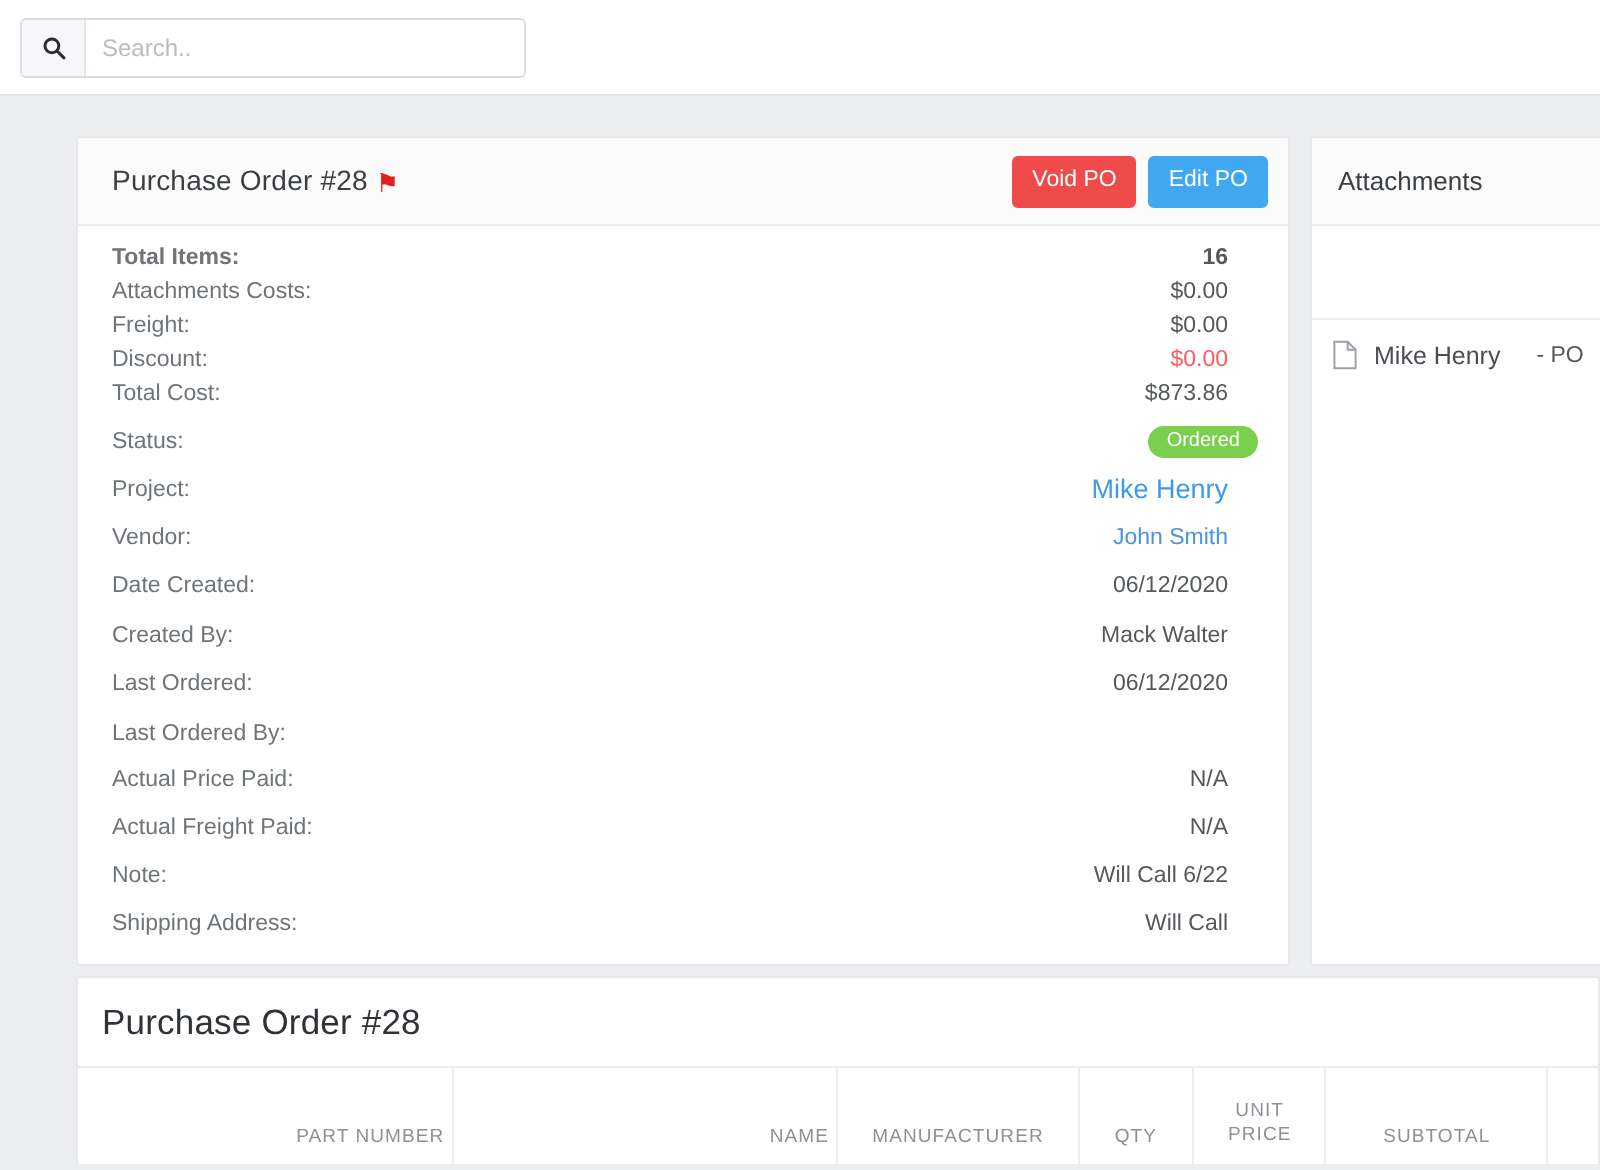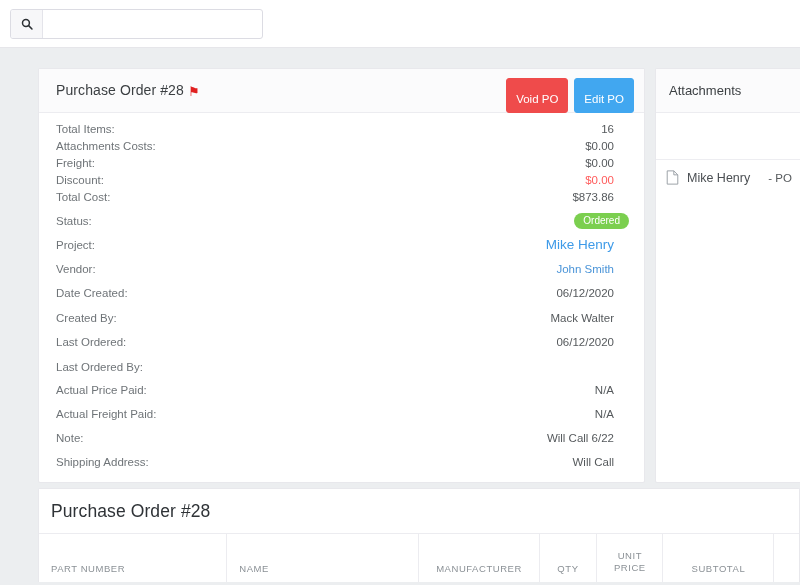--- a/index.html
+++ b/index.html
@@ -95,21 +95,21 @@
     position: absolute;
     right: 10px; top: 9px;
     display: flex; gap: 6px;
   }
   .btn {
     border: 1px solid transparent;
     border-radius: 3px;
     font-family: "Liberation Sans", sans-serif;
     font-size: 11.5px;
     color: #ffffff;
-    padding: 15px 9px 6px 9px;
+    padding: 6px 9px 6px 9px;
     cursor: pointer;
     line-height: 1;
   }
   .btn-void { background: #ef4b4b; border-color: #ef4b4b; }
   .btn-edit { background: #41a7f0; border-color: #41a7f0; text-align: center; }
 
   .card-body {
     position: relative;
     padding: 0;
   }
@@ -236,54 +236,55 @@
     font-weight: normal;
     color: #8b9196;
     letter-spacing: .55px;
     text-align: center;
     vertical-align: bottom;
     padding: 0 4px 8px 4px;
     height: 48px;
     border-right: 1px solid #ececf0;
     background: #ffffff;
   }
-  table.po th.left { text-align: left; padding-left: 12px; }
+  table.po th.left { text-align: right; padding-left: 12px; }
   table.po th:last-child { border-right: none; }
   .th-two-line { line-height: 1.25; }
 </style>
 </head>
 <body>
 
 <div class="topbar">
   <div class="search-wrap">
     <button class="search-btn">
       <svg width="12" height="12" viewBox="0 0 16 16" aria-hidden="true">
         <circle cx="6.6" cy="6.6" r="4.6" fill="none" stroke="#2b2f33" stroke-width="2"></circle>
         <line x1="10.2" y1="10.2" x2="14.6" y2="14.6" stroke="#2b2f33" stroke-width="2" stroke-linecap="round"></line>
       </svg>
     </button>
+    <input class="search-input" type="text" placeholder="Search.." style="">
   </div>
 </div>
 
 <div class="page">
 
   <div class="card-main">
 
     <div class="card-head">
       <div class="card-title">
         <span>Purchase Order #28</span><span class="flag-icon">⚑</span>
       </div>
       <div class="head-btns">
         <button class="btn btn-void">Void PO</button>
         <button class="btn btn-edit">Edit PO</button>
       </div>
     </div>
 
     <div class="card-body" id="detail-list">
-        <div class="drow" style="top: 10px;">
+        <div class="drow" style="top: 10px; font-weight: bold;">
           <span class="dlabel">Total Items:</span>
           <span class="dvalue">16</span>
         </div>
         <div class="drow" style="top: 27px;">
           <span class="dlabel">Attachments Costs:</span>
           <span class="dvalue">$0.00</span>
         </div>
         <div class="drow" style="top: 44px;">
           <span class="dlabel">Freight:</span>
           <span class="dvalue">$0.00</span>

